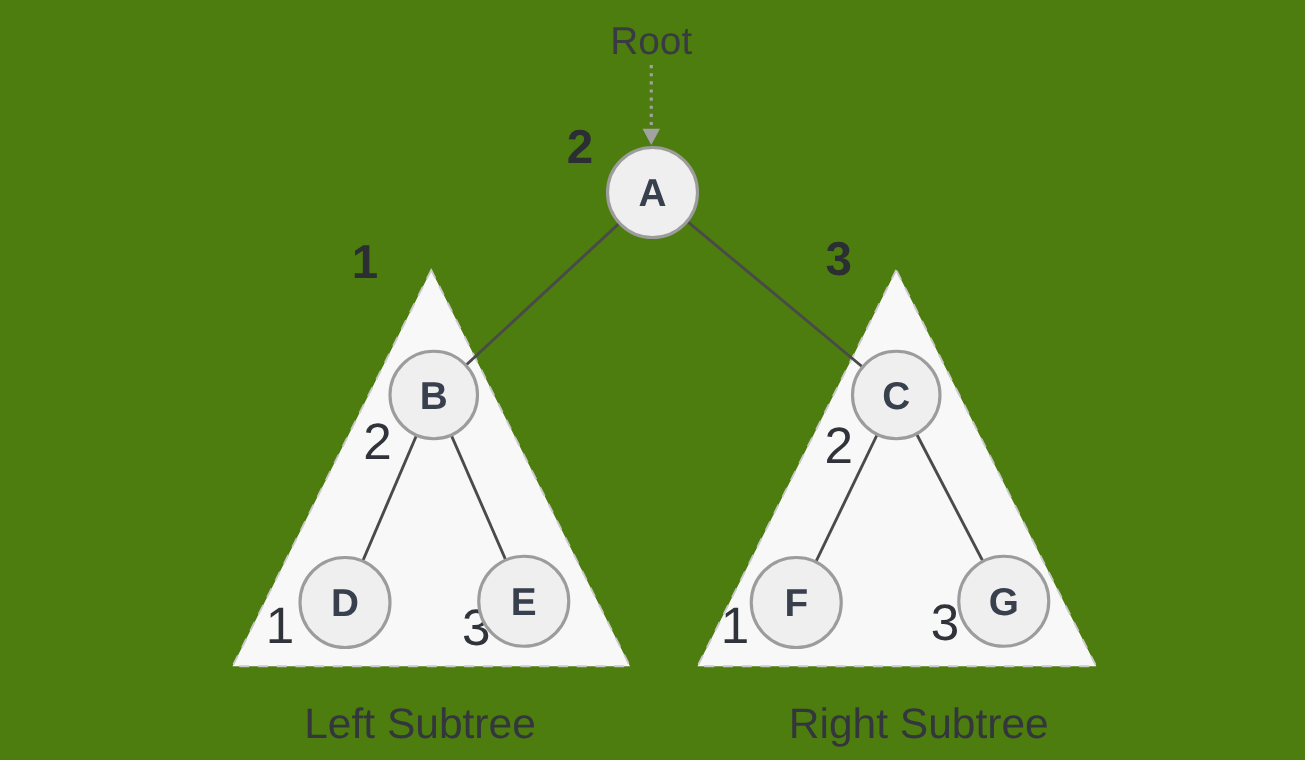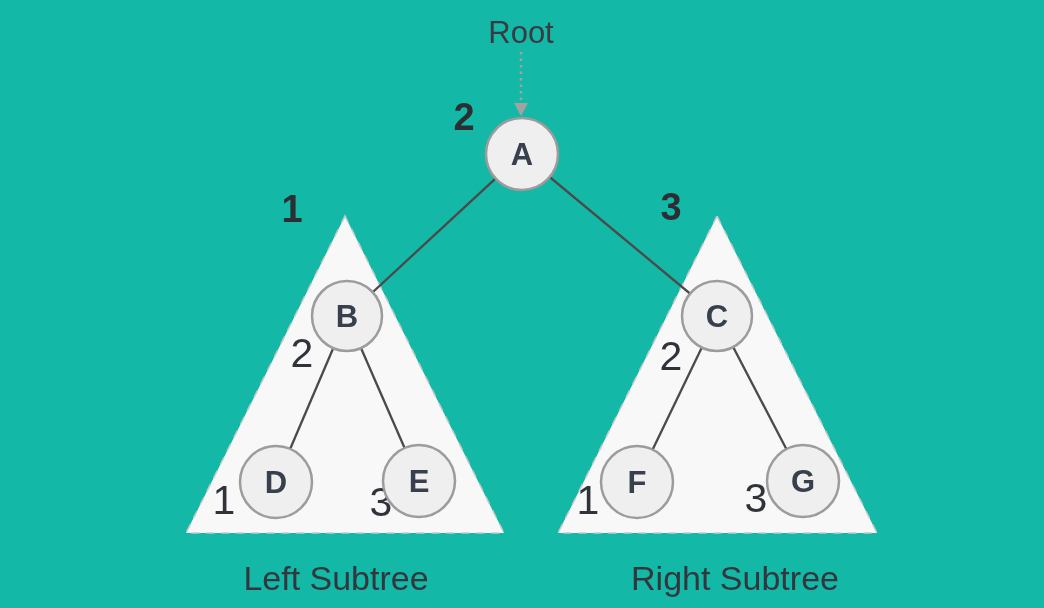--- a/index.html
+++ b/index.html
@@ -4,21 +4,21 @@
 <style>
   html, body {
     margin: 0;
     padding: 0;
     background: #ffffff;
   }
   .stage {
     position: relative;
     width: 1044px;
     height: 608px;
-    background: #14b8a6;
+    background: #4d7c0f;
     overflow: hidden;
     font-family: "Liberation Sans", "DejaVu Sans", sans-serif;
   }
   svg { display: block; }
 
   .triangle {
     fill: #f8f8f8;
     stroke: #c9c9c9;
     stroke-width: 1.5;
     stroke-dasharray: 8 7;

